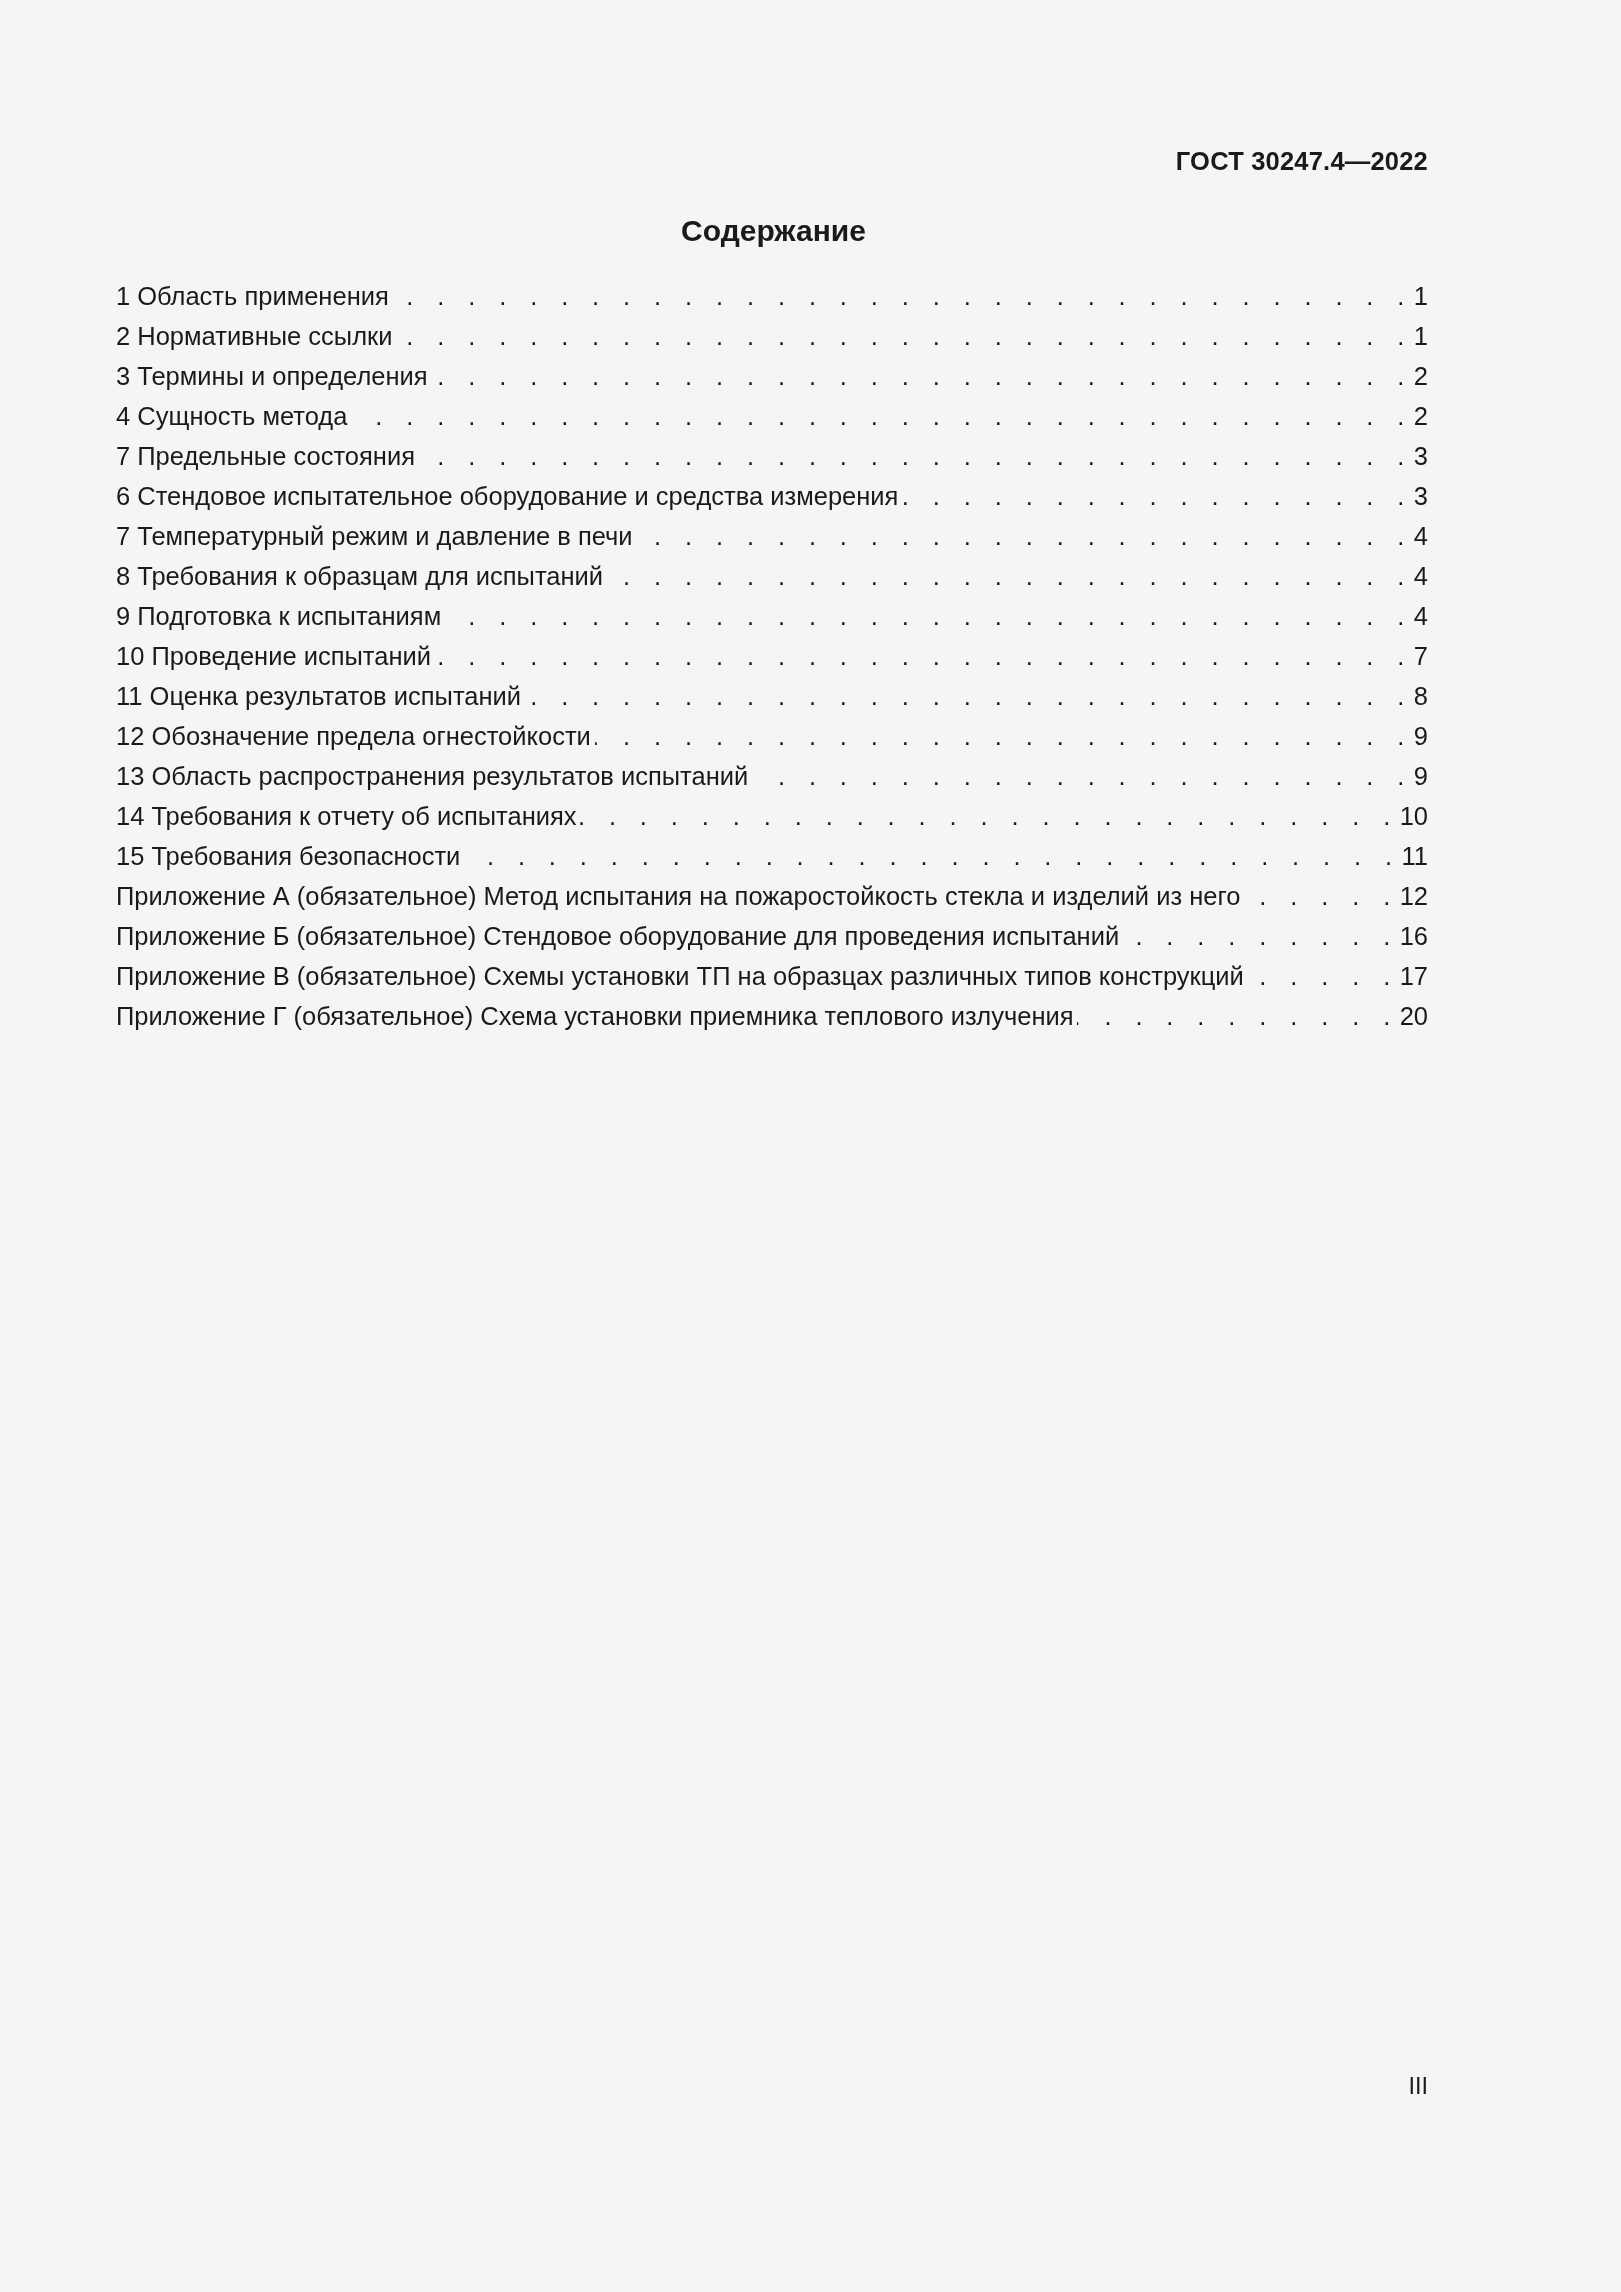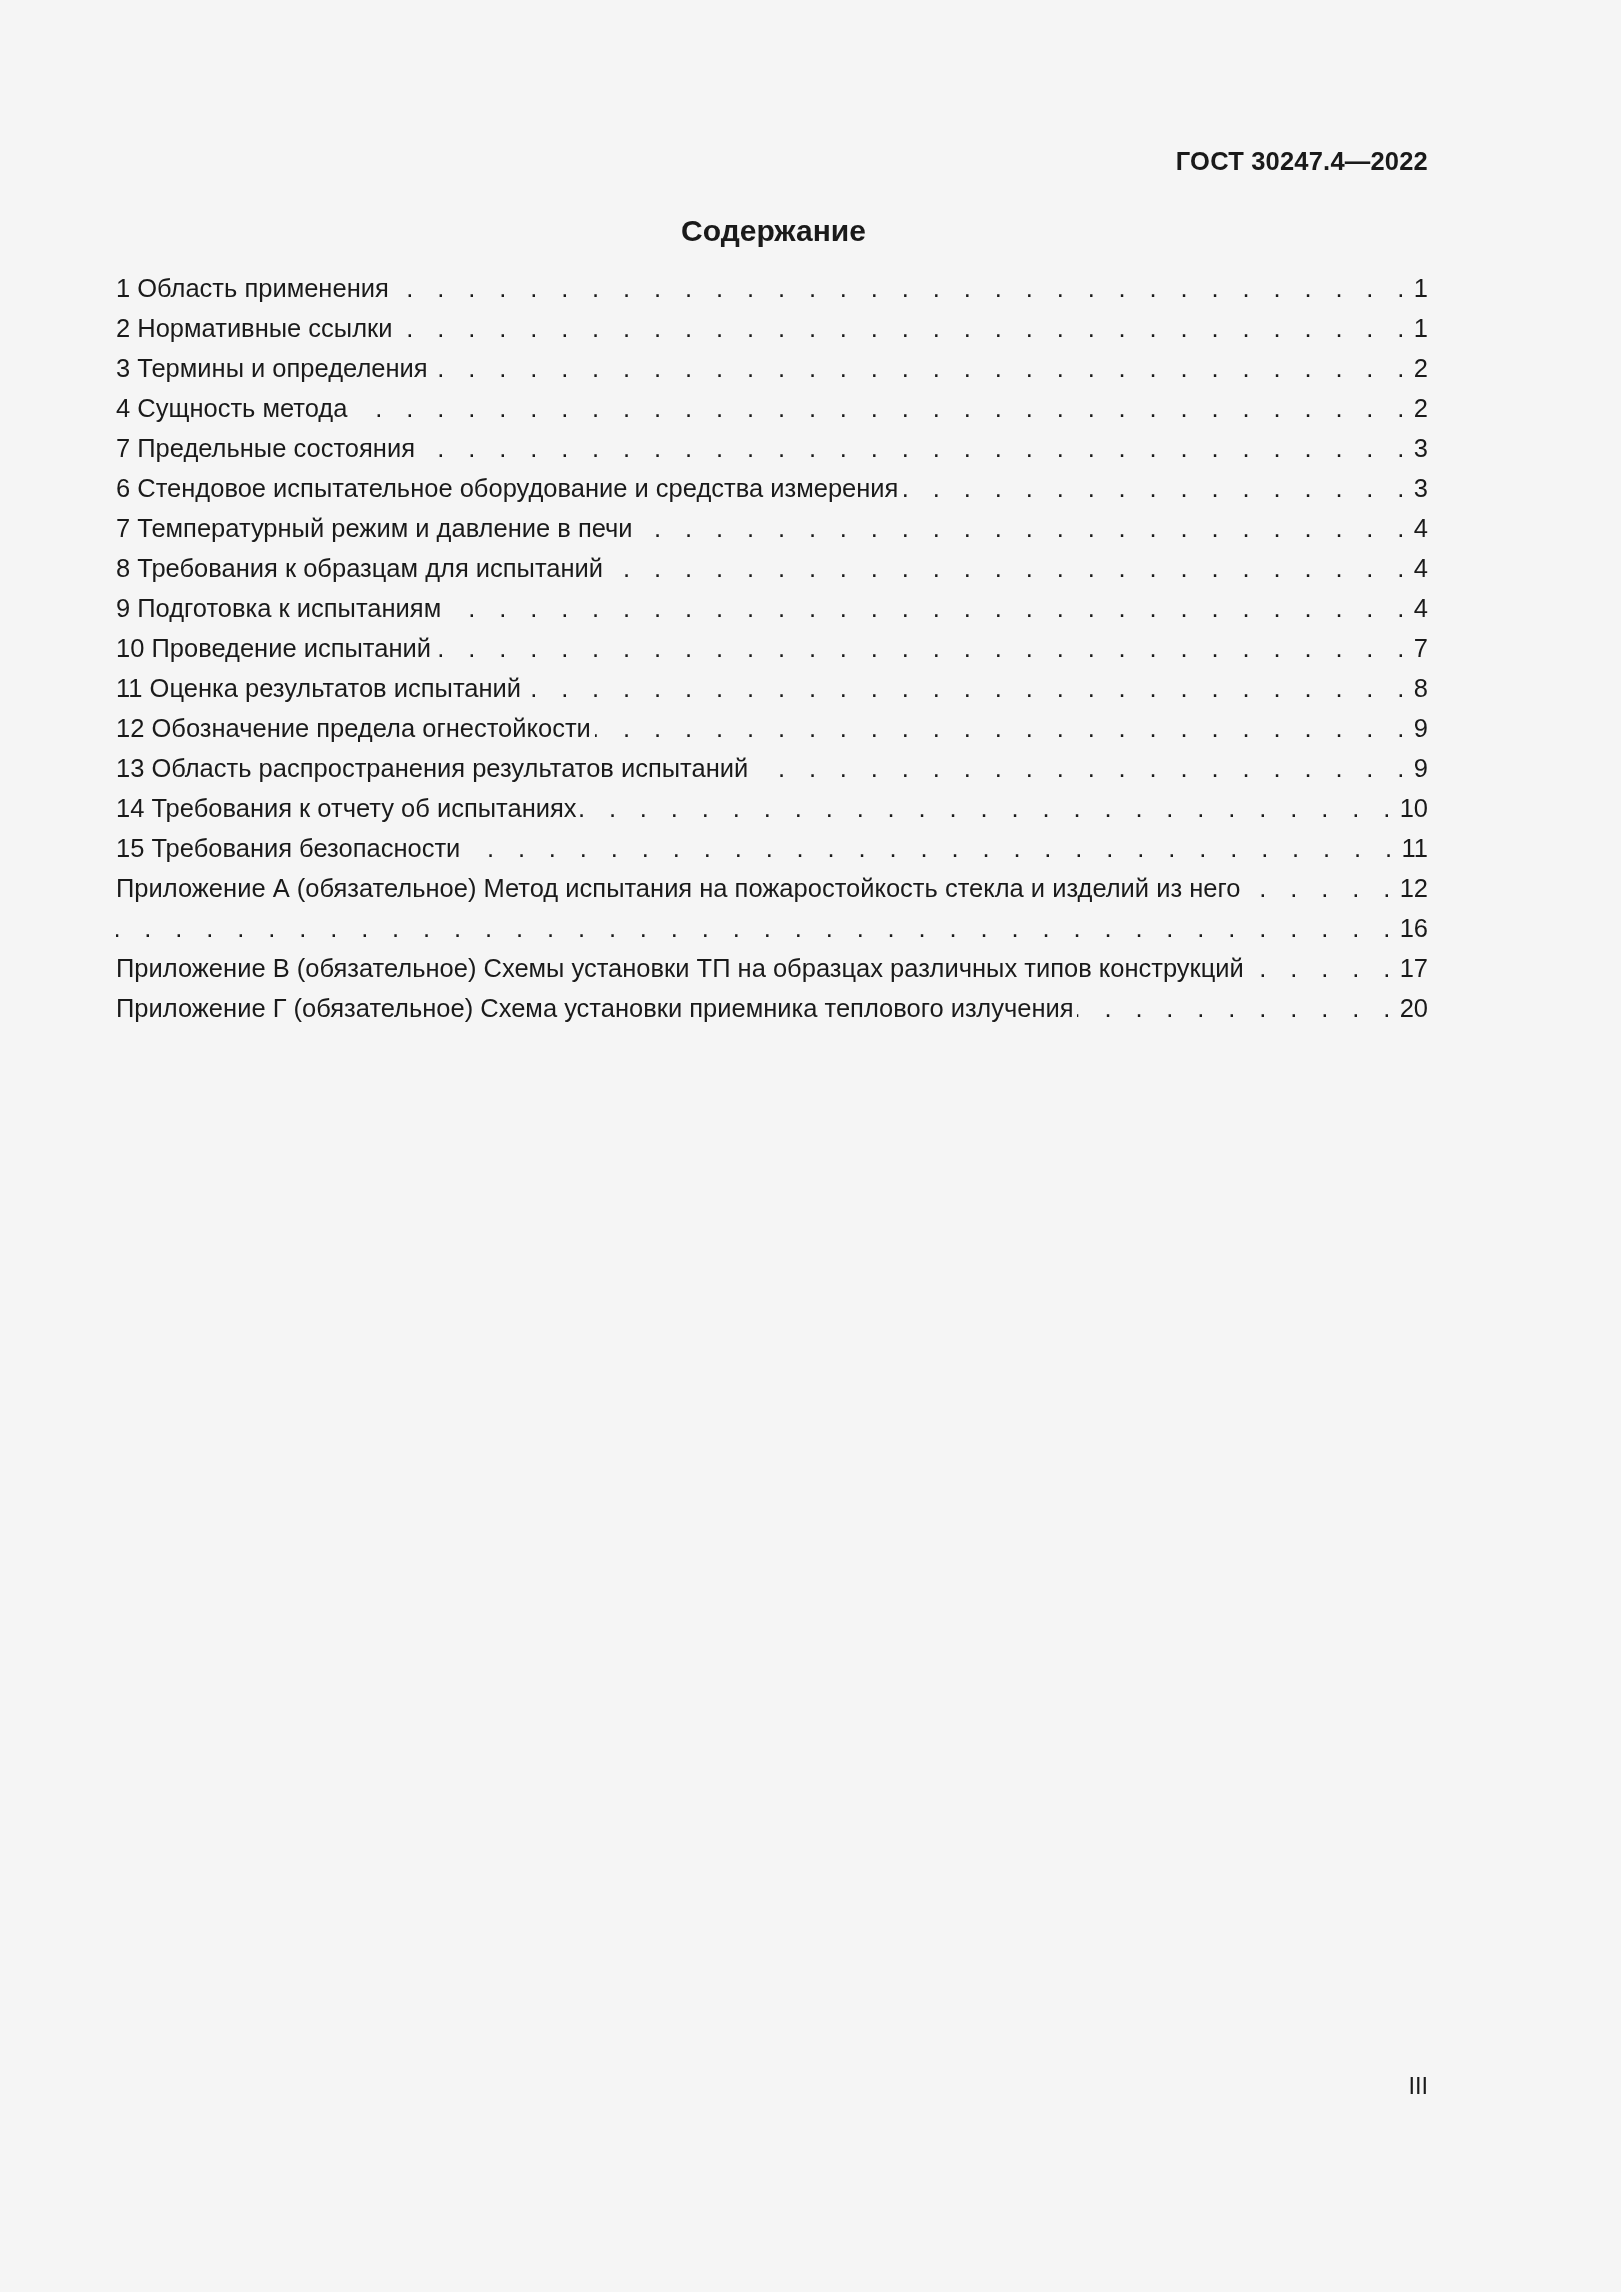--- a/index.html
+++ b/index.html
@@ -28,21 +28,21 @@
       position: absolute;
       top: 214px;
       left: 0;
       width: 1547px;
       text-align: center;
       font-size: 30px;
       font-weight: bold;
     }
     .toc {
       position: absolute;
-      top: 268px;
+      top: 276px;
       left: 116px;
       width: 1312px;
       margin: 0;
       padding: 0;
       list-style: none;
     }
     .toc-row {
       display: flex;
       align-items: baseline;
       height: 40px;
@@ -158,20 +158,21 @@
       <span class="toc-label">15 Требования безопасности</span>
       <span class="toc-leader">. . . . . . . . . . . . . . . . . . . . . . . . . . . . . . . . . . . . . . . . . . . . . . . . . . . . . . . . . . . . . . . . . . . . . . . . . . . . . . . . . . . . . . . . . . . . . . . . . . . . . . . . . . . . . . . . . . . . . . . . . . . . . . . .</span>
       <span class="toc-page">11</span>
     </li>
   <li class="toc-row">
       <span class="toc-label">Приложение А (обязательное) Метод испытания на пожаростойкость стекла и изделий из него</span>
       <span class="toc-leader">. . . . . . . . . . . . . . . . . . . . . . . . . . . . . . . . . . . . . . . . . . . . . . . . . . . . . . . . . . . . . . . . . . . . . . . . . . . . . . . . . . . . . . . . . . . . . . . . . . . . . . . . . . . . . . . . . . . . . . . . . . . . . . . .</span>
       <span class="toc-page">12</span>
     </li>
   <li class="toc-row">
+      <span class="toc-label">Приложение Б (обязательное) Стендовое оборудование для проведения испытаний</span>
       <span class="toc-leader">. . . . . . . . . . . . . . . . . . . . . . . . . . . . . . . . . . . . . . . . . . . . . . . . . . . . . . . . . . . . . . . . . . . . . . . . . . . . . . . . . . . . . . . . . . . . . . . . . . . . . . . . . . . . . . . . . . . . . . . . . . . . . . . .</span>
       <span class="toc-page">16</span>
     </li>
   <li class="toc-row">
       <span class="toc-label">Приложение В (обязательное) Схемы установки ТП на образцах различных типов конструкций</span>
       <span class="toc-leader">. . . . . . . . . . . . . . . . . . . . . . . . . . . . . . . . . . . . . . . . . . . . . . . . . . . . . . . . . . . . . . . . . . . . . . . . . . . . . . . . . . . . . . . . . . . . . . . . . . . . . . . . . . . . . . . . . . . . . . . . . . . . . . . .</span>
       <span class="toc-page">17</span>
     </li>
   <li class="toc-row">
       <span class="toc-label">Приложение Г (обязательное) Схема установки приемника теплового излучения</span>

